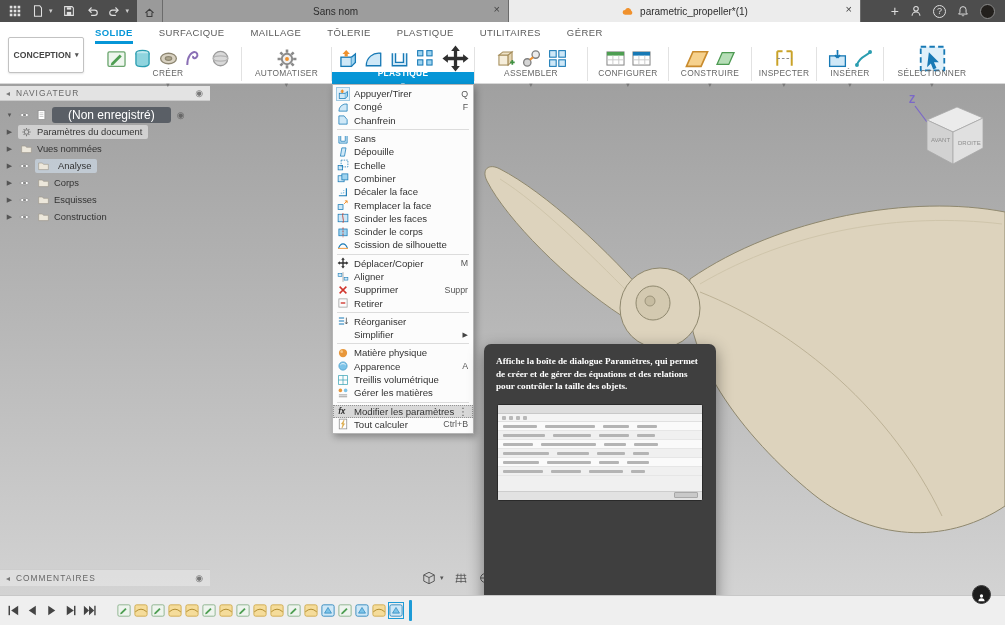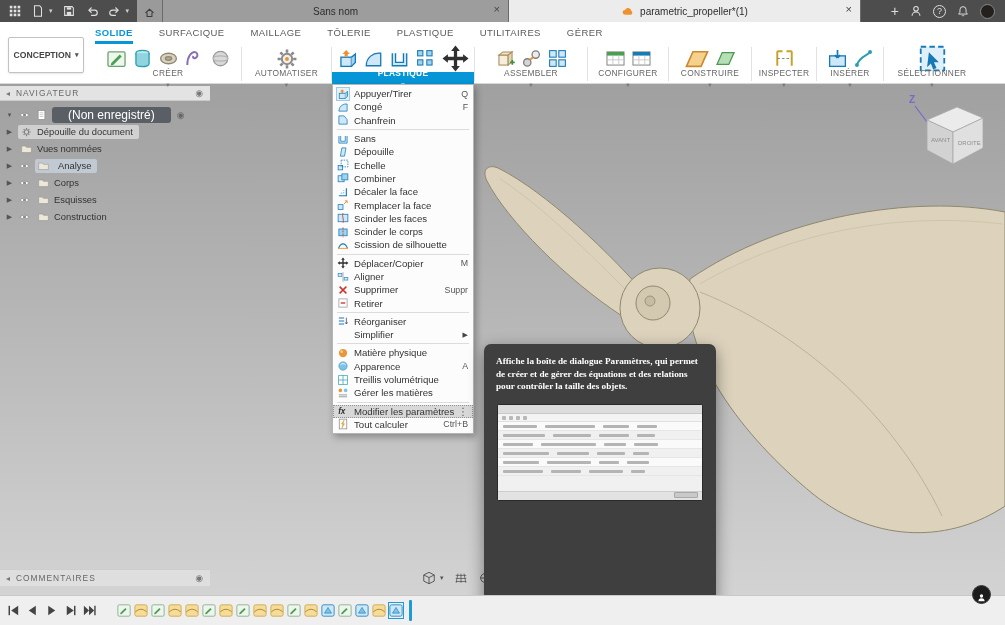--- a/index.html
+++ b/index.html
@@ -605,21 +605,21 @@
       </div>
       <div class="nrow">
         <span class="tri">▶</span>
         <span class="pill shade">
           <span class="nico"><svg viewBox="0 0 16 16" width="100%" height="100%">
                 <circle cx="8" cy="8" r="3" fill="none" stroke="#777" stroke-width="1.3"></circle>
                 <g stroke="#777" stroke-width="1.4">
                   <path d="M8 2.5 V4.3 M8 11.7 V13.5 M2.5 8 H4.3 M11.7 8 H13.5 M4.2 4.2 L5.4 5.4 M10.6 10.6 L11.8 11.8 M11.8 4.2 L10.6 5.4 M5.4 10.6 L4.2 11.8"></path>
                 </g>
               </svg></span>
-          <span>Dépouille du document</span>
+          <span>Paramètres du document</span>
         </span>
       </div>
       <div class="nrow">
         <span class="tri">▶</span>
         <span class="pill">
           <span class="nico"><svg viewBox="0 0 16 16" width="100%" height="100%">
                 <path d="M1.5 4 H6.5 L8 5.8 H14.5 V12.8 H1.5 Z" fill="#ece7db" stroke="#9b9488" stroke-width=".8"></path>
               </svg></span>
           <span>Vues nommées</span>
         </span>

